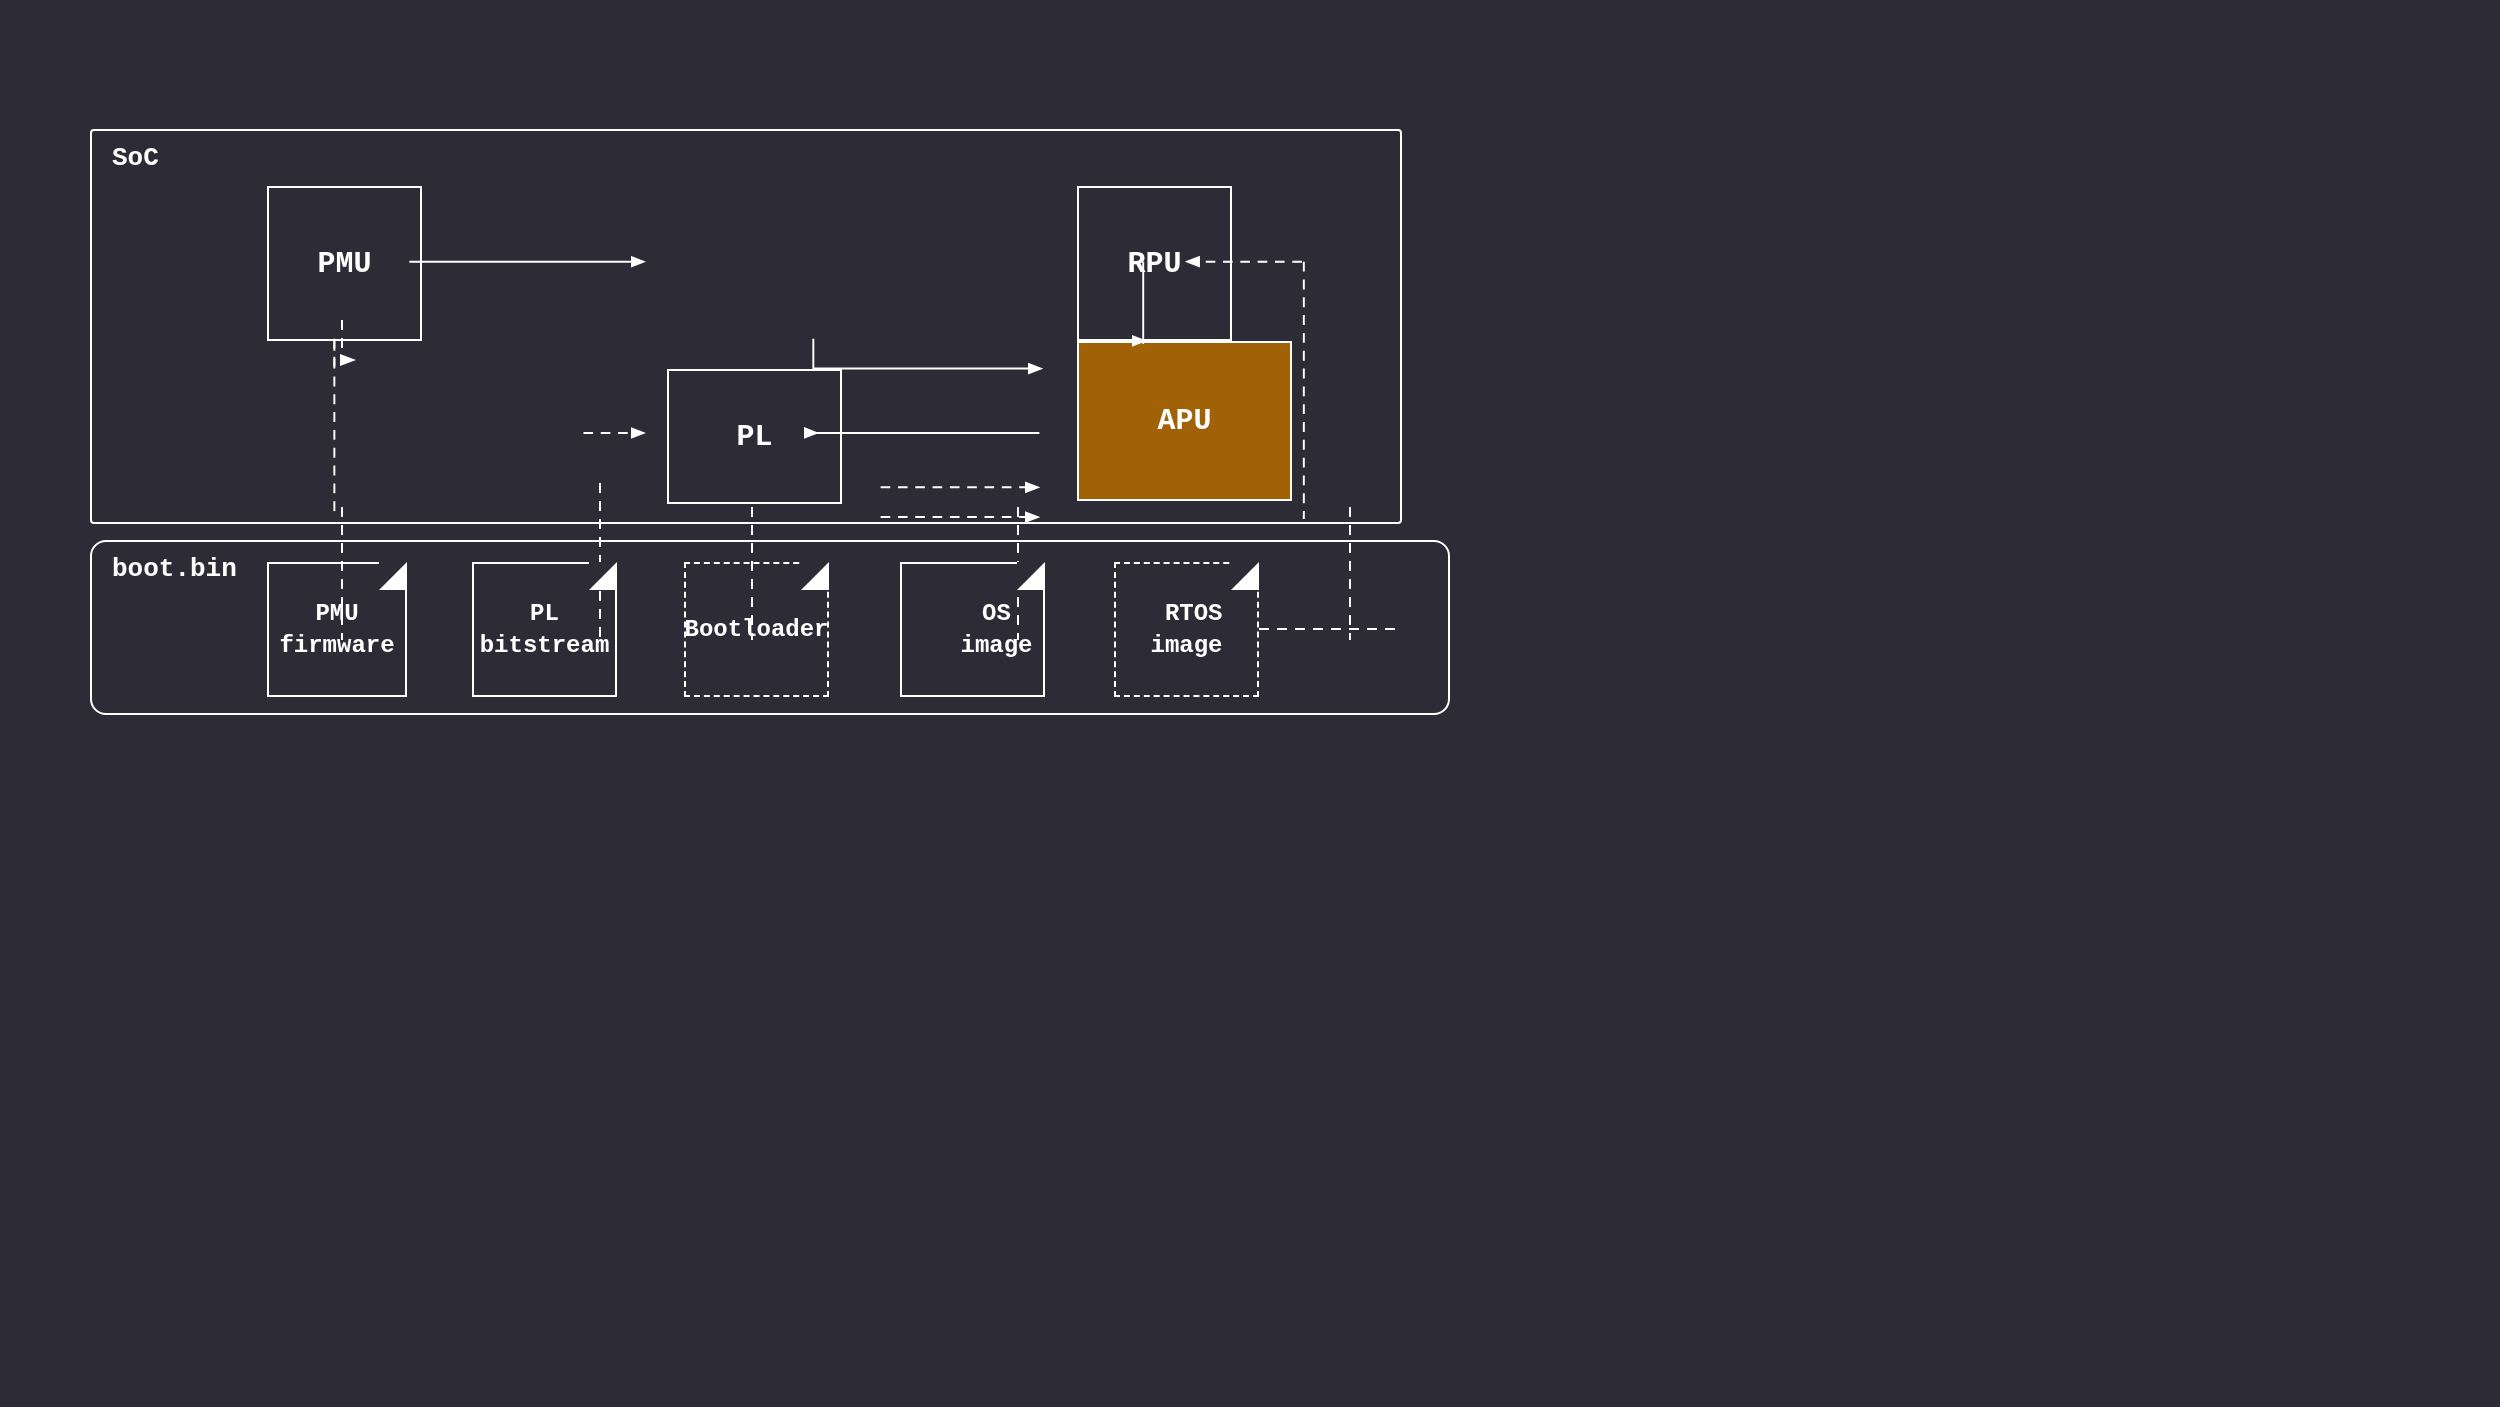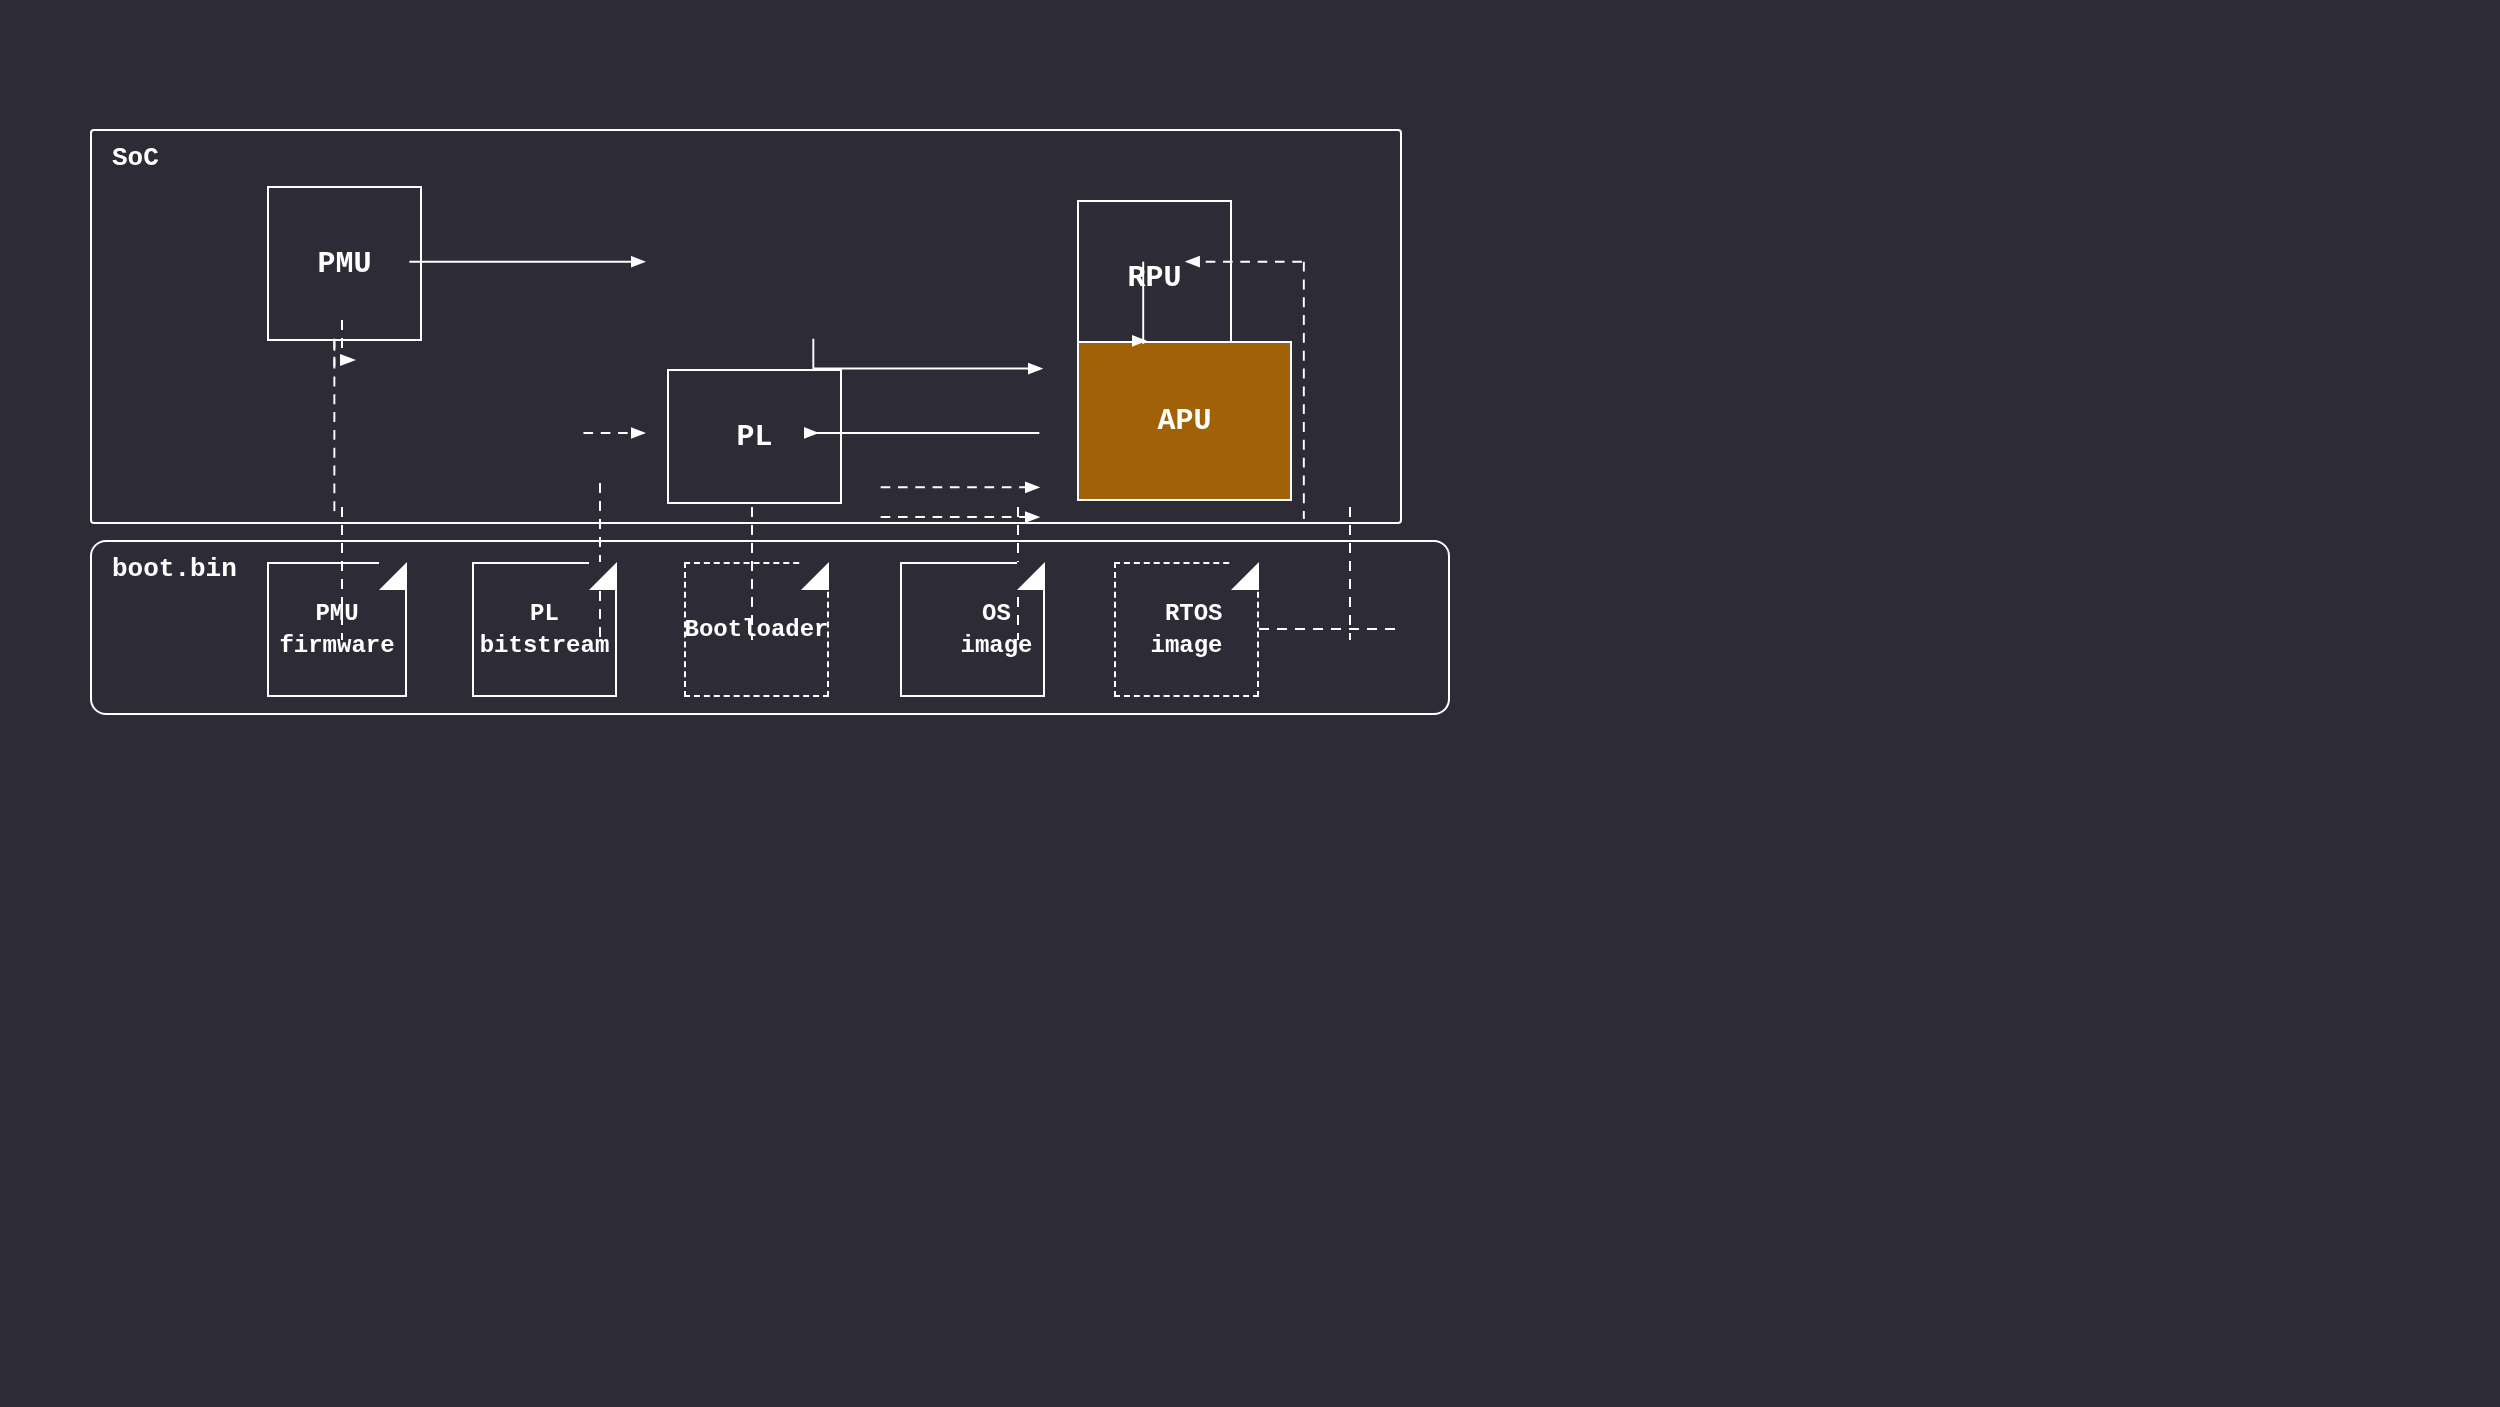--- a/index.html
+++ b/index.html
@@ -86,21 +86,21 @@
     
     .csu-block {
       top: 55px;
       left: 575px;
       width: 175px;
       height: 155px;
     }
 
     
     .rpu-block {
-      top: 69px;
+      top: 55px;
       left: 985px;
       width: 155px;
       height: 155px;
       text-align: center;
     }
 
     
     .pl-block {
       top: 238px;
       left: 575px;

